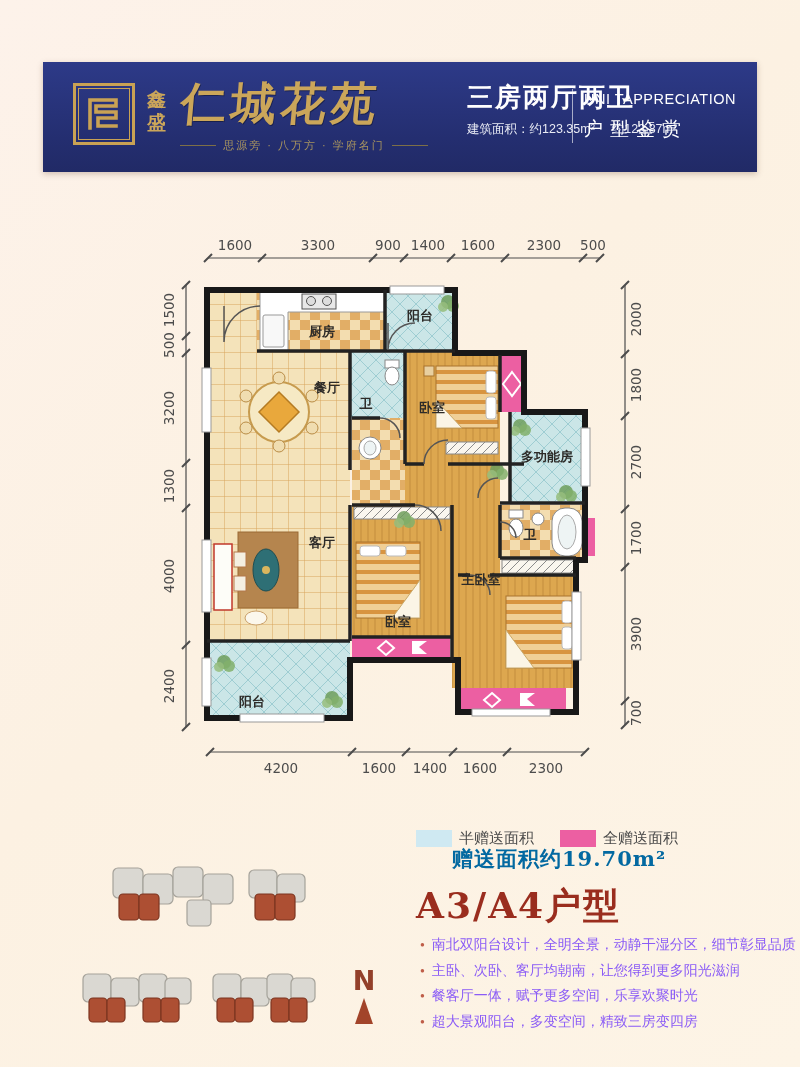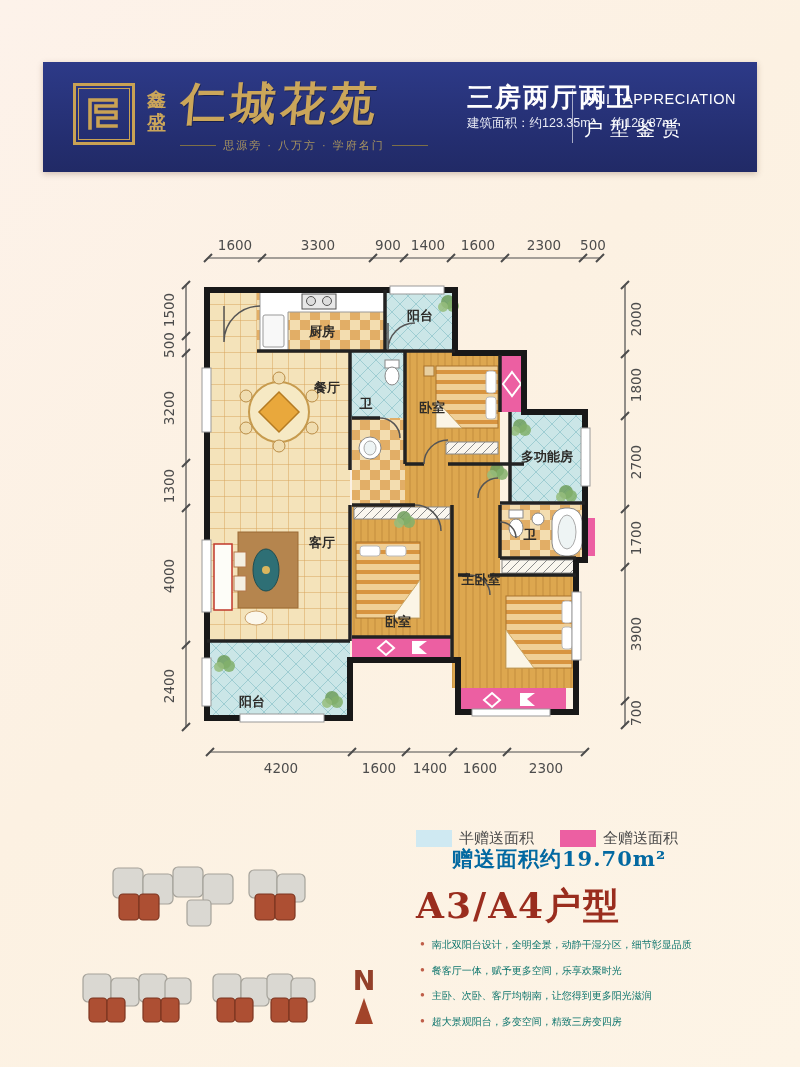--- a/index.html
+++ b/index.html
@@ -36,41 +36,41 @@
     white-space:nowrap;
   }
   .tagline{
     position:absolute;left:130px;top:76px;width:262px;
     display:flex;align-items:center;color:#a8945f;font-size:11px;letter-spacing:2px;
     white-space:nowrap;
   }
   .tagline::before,.tagline::after{content:"";flex:1;height:1px;background:#7d6f47;margin:0 7px;}
   .spec{position:absolute;left:424px;top:18px;color:#fff;}
   .spec-title{font-size:26px;font-weight:bold;letter-spacing:2px;white-space:nowrap;}
-  .spec-area{display:flex;font-size:12.5px;color:#e9ebf5;line-height:17px;}
+  .spec-area{display:flex;font-size:12.5px;color:#e9ebf5;margin-top:6px;line-height:17px;}
   .spec-area .vals{display:flex;flex-direction:row;gap:17px;}
   .divider{position:absolute;left:529px;top:27px;width:1px;height:54px;background:rgba(255,255,255,.6);}
   .appre{position:absolute;left:541px;top:29px;color:#fff;}
   .appre-en{font-size:14.5px;letter-spacing:.5px;white-space:nowrap;}
   .appre-cn{font-size:19px;font-weight:normal;letter-spacing:7px;margin-top:9px;white-space:nowrap;}
   
   .legend-row{left:416px;top:829px;display:flex;align-items:center;font-size:15px;color:#4a4a4a;}
   .swatch{width:36px;height:17px;margin-right:7px;}
   .legend-gap{width:26px;}
   .gift-line{
     left:452px;top:845px;font-family:"DejaVu Serif","Liberation Serif",serif;
     font-weight:bold;font-size:21px;color:#0369a1;letter-spacing:1px;
   }
   .unit-title{
     left:416px;top:882px;font-family:"DejaVu Serif","Liberation Serif",serif;
     font-weight:bold;font-size:36px;color:#9a2d1e;letter-spacing:2px;
   }
   .features{left:420px;top:932px;list-style:none;margin:0;padding:0;}
   .features li{
-    font-size:10px;color:#0f766e;line-height:24.5px;white-space:nowrap;
+    font-size:14px;color:#8b5cf6;line-height:24.5px;white-space:nowrap;
     letter-spacing:0;
   }
   .features li::before{content:"●";font-size:8px;margin-right:7px;vertical-align:2px;color:#bf5e49;}
   svg text{user-select:none;}
   .dimtxt{font-size:13.5px;fill:#4c4c4c;font-family:"DejaVu Sans","Liberation Sans",sans-serif;}
   .roomtxt{font-size:13px;font-weight:bold;fill:#2d2b28;font-family:"DejaVu Sans","Liberation Sans",sans-serif;}
 </style>
 </head>
 <body>
 
@@ -324,22 +324,22 @@
   <span>半赠送面积</span>
   <div class="legend-gap"></div>
   <div class="swatch" style="background:#ec5fa2;"></div>
   <span>全赠送面积</span>
 </div>
 <div class="abs gift-line">赠送面积约19.70m²</div>
 
 <div class="abs unit-title">A3/A4户型</div>
 <ul class="abs features">
   <li>南北双阳台设计，全明全景，动静干湿分区，细节彰显品质</li>
+  <li>主卧、次卧、客厅均朝南，让您得到更多阳光滋润</li>
   <li>餐客厅一体，赋予更多空间，乐享欢聚时光</li>
-  <li>主卧、次卧、客厅均朝南，让您得到更多阳光滋润</li>
   <li>超大景观阳台，多变空间，精致三房变四房</li>
 </ul>
 
 <svg class="abs" style="left:55px;top:852px;" width="345" height="200" viewBox="0 0 345 200">
   <g fill="#dad8d2" stroke="#a5a29a" stroke-width="1.2">
     <rect x="58" y="16" width="30" height="30" rx="5"></rect>
     <rect x="88" y="22" width="30" height="30" rx="5"></rect>
     <rect x="118" y="15" width="30" height="30" rx="5"></rect>
     <rect x="148" y="22" width="30" height="30" rx="5"></rect>
     <rect x="132" y="48" width="24" height="26" rx="4"></rect>

